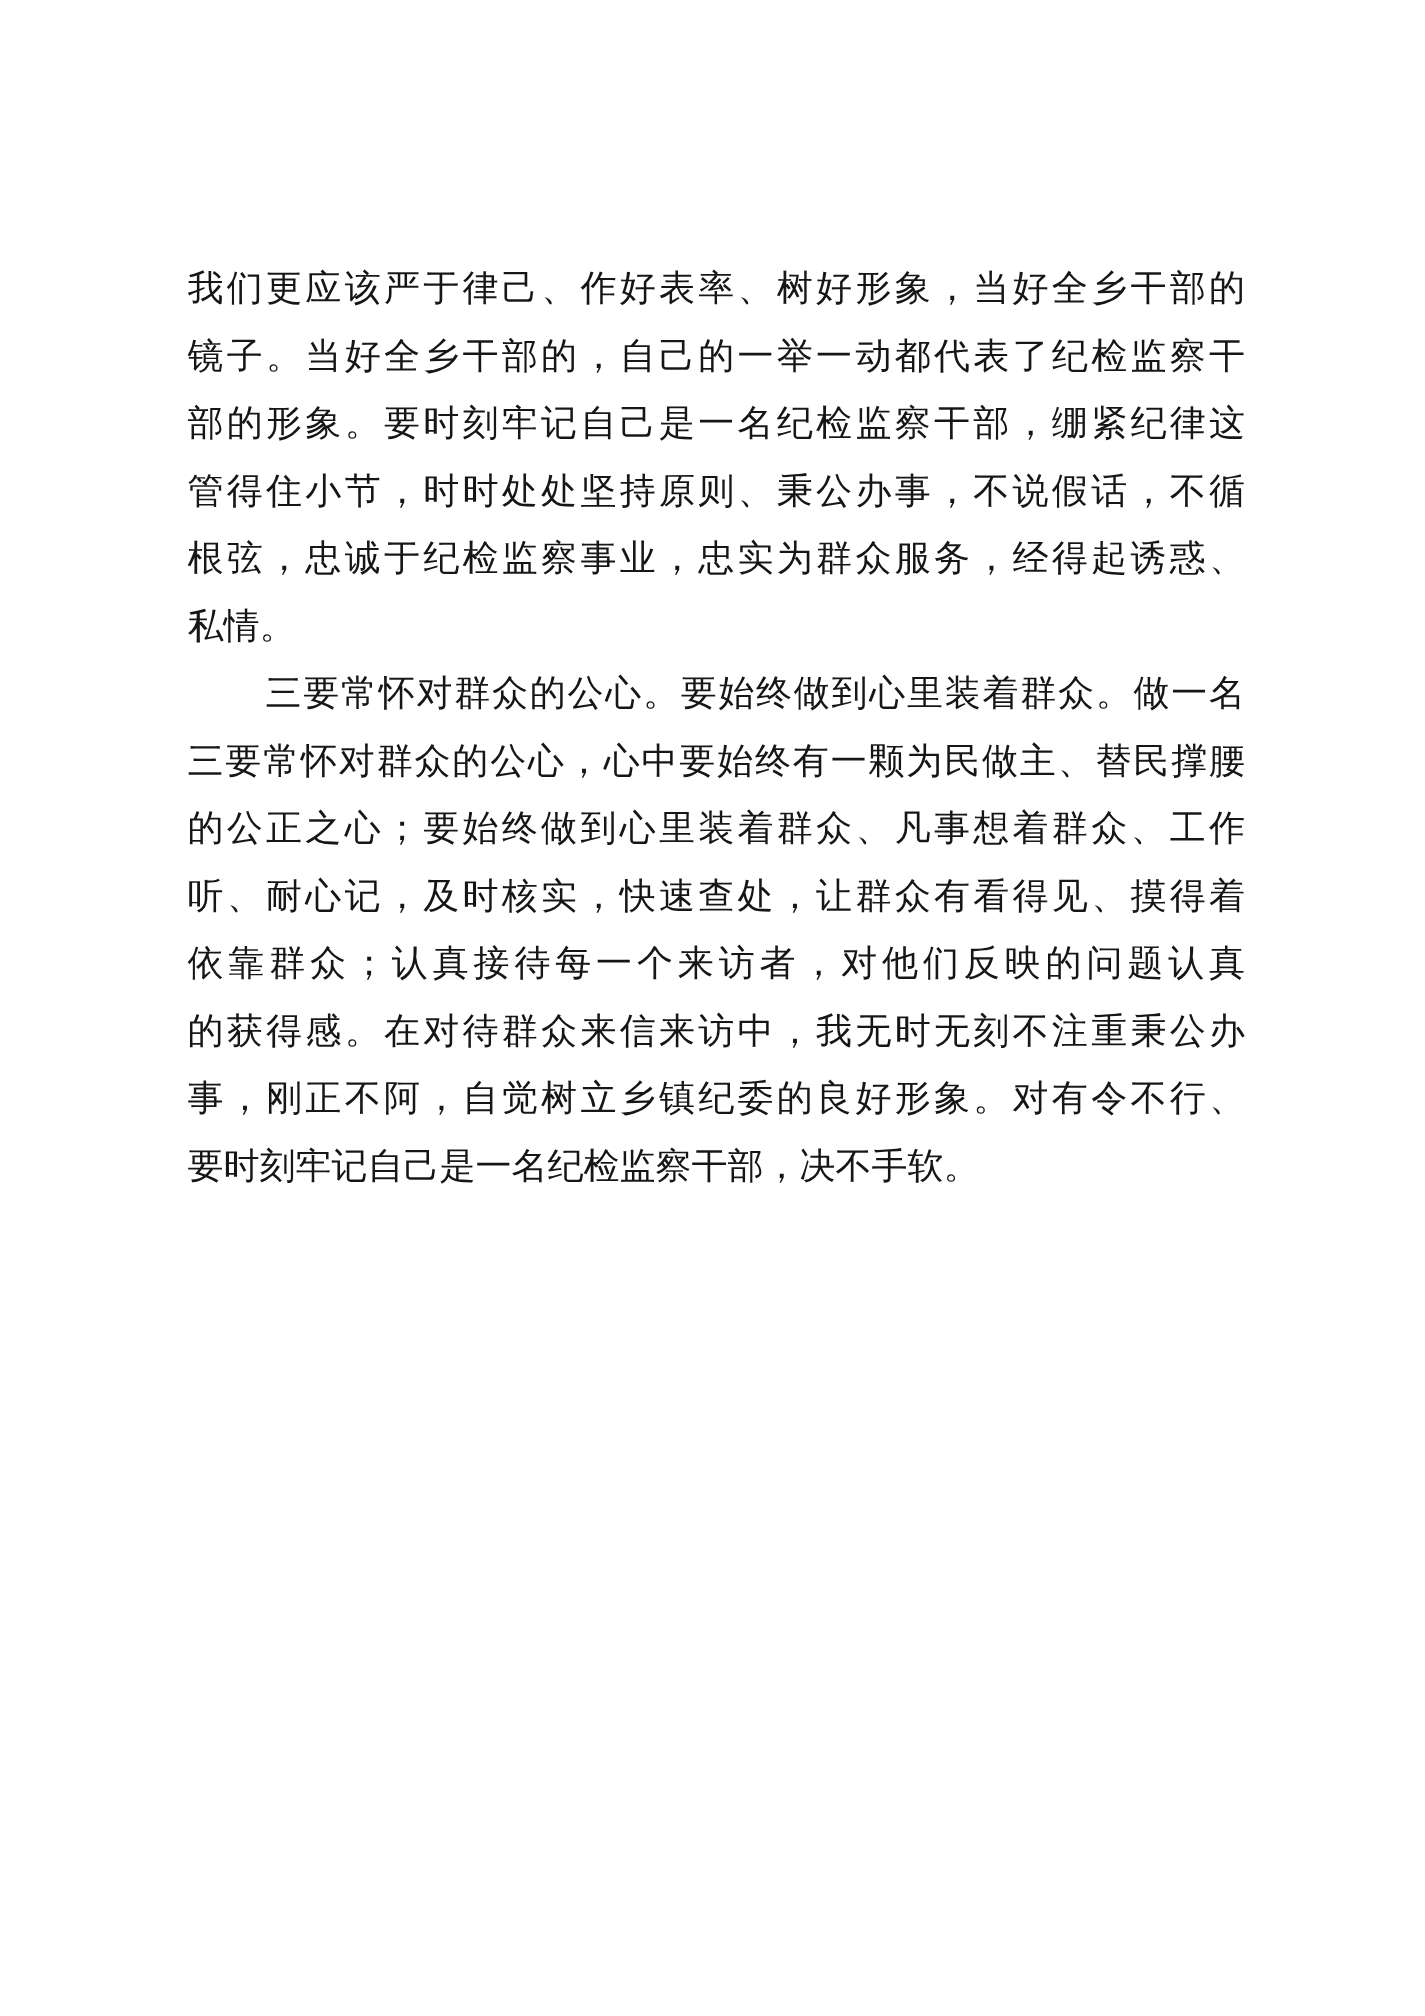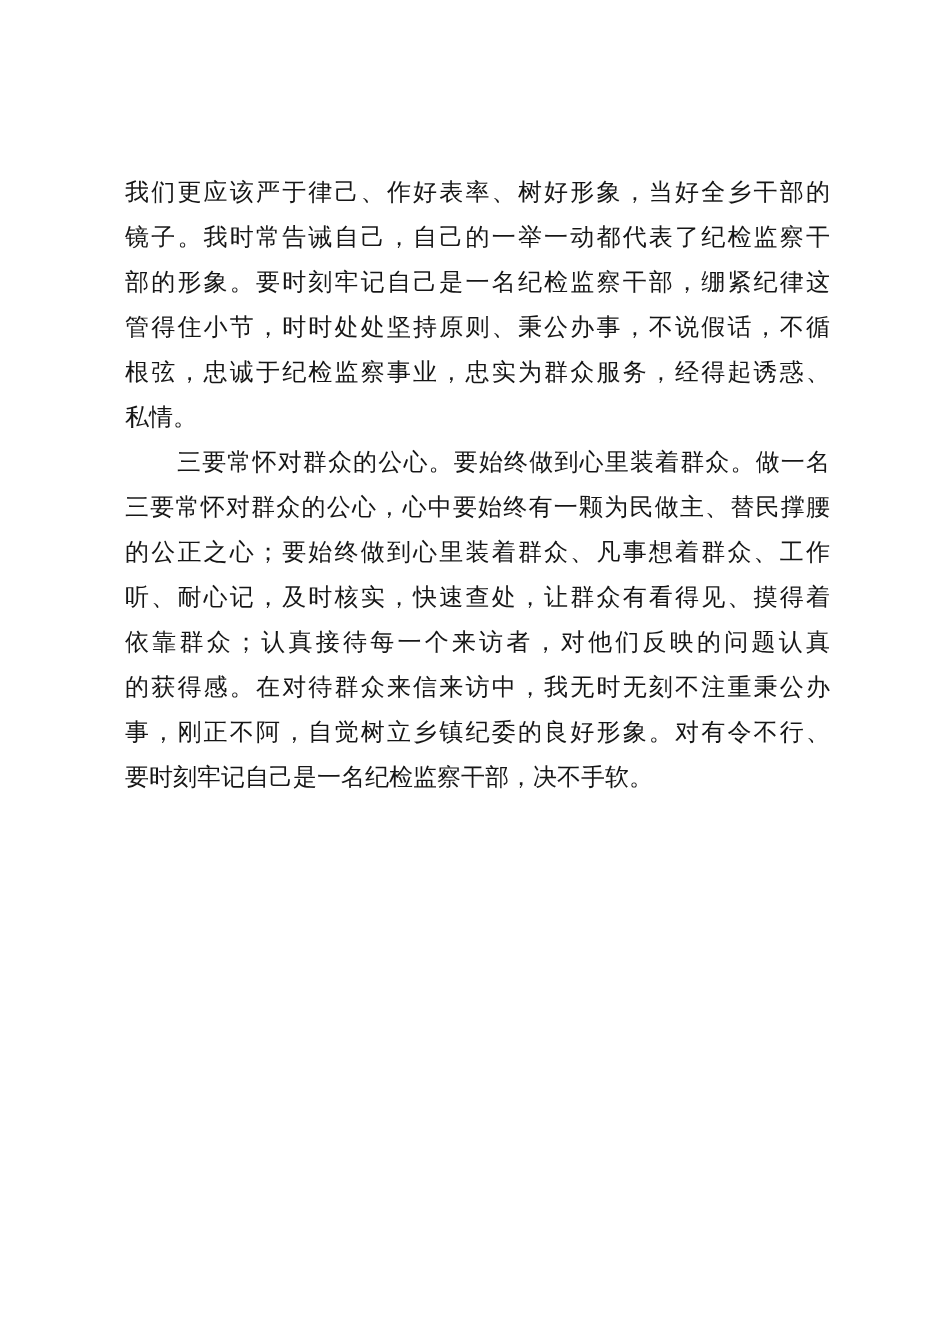--- a/index.html
+++ b/index.html
@@ -12,21 +12,21 @@
     width: 950px;
     height: 1344px;
     background: #ffffff;
     overflow: hidden;
   }
   .text-block {
     position: absolute;
     left: 125px;
     top: 170px;
     width: 705px;
-    font-family: Liberation Serif, serif;
+    font-family: Liberation Sans, sans-serif;
     font-size: 24px;
     line-height: 45px;
     color: #161616;
     font-weight: 400;
   }
   .paragraph {
     margin: 0;
     padding: 0;
   }
   
@@ -43,21 +43,21 @@
     padding-left: 52px; 
   }
 </style>
 </head>
 <body>
 
 <div class="page">
   <div class="text-block">
       <div class="paragraph">
         <div class="line first">我们更应该严于律己、作好表率、树好形象，当好全乡干部的</div>
-        <div class="line">镜子。我时常告诫自己，自己的一举一动都代表了纪检监察干</div>
+        <div class="line">镜子。当好全乡干部的，自己的一举一动都代表了纪检监察干</div>
         <div class="line">部的形象。要时刻牢记自己是一名纪检监察干部，绷紧纪律这</div>
         <div class="line">管得住小节，时时处处坚持原则、秉公办事，不说假话，不循</div>
         <div class="line">根弦，忠诚于纪检监察事业，忠实为群众服务，经得起诱惑、</div>
         <div class="line last">私情。</div>
       </div>
       <div class="paragraph indented">
         <div class="line first">三要常怀对群众的公心。要始终做到心里装着群众。做一名</div>
         <div class="line">三要常怀对群众的公心，心中要始终有一颗为民做主、替民撑腰</div>
         <div class="line">的公正之心；要始终做到心里装着群众、凡事想着群众、工作</div>
         <div class="line">听、耐心记，及时核实，快速查处，让群众有看得见、摸得着</div>

